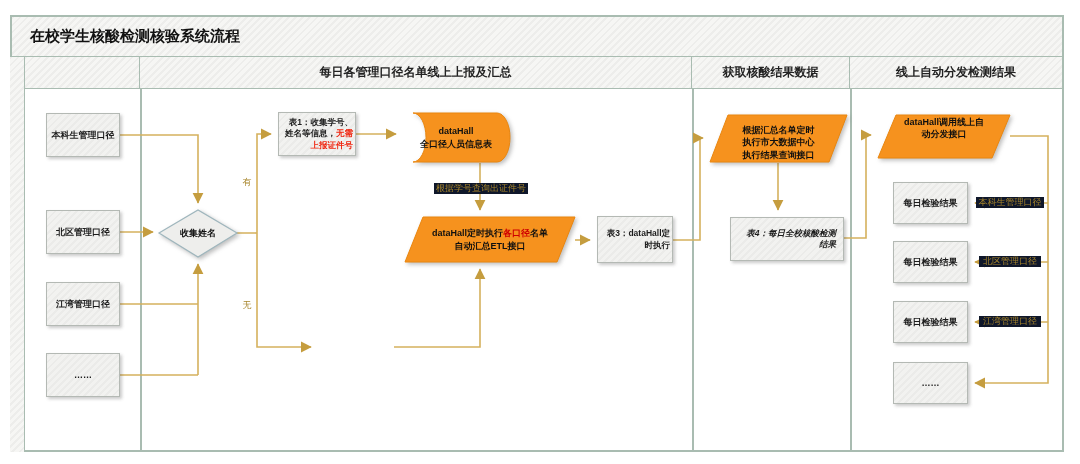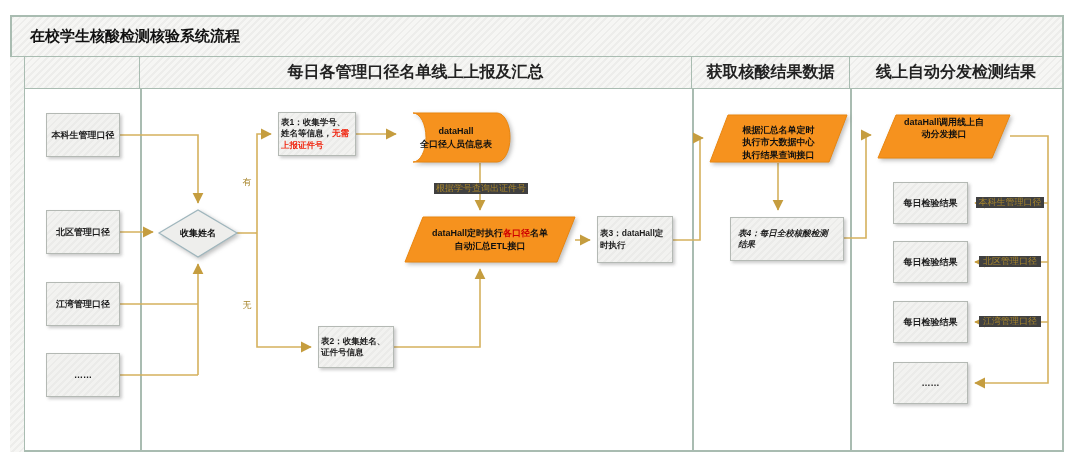--- a/index.html
+++ b/index.html
@@ -1,32 +1,32 @@
 <!DOCTYPE html>
 <html><head>
 <meta charset="utf-8">
 <style>
   html,body{margin:0;padding:0;background:#ffffff;font-family:"Liberation Sans","DejaVu Sans",sans-serif;}
   .stage{position:relative;width:1080px;height:464px;background:#ffffff;overflow:hidden;border-radius:18px;}
   .hatch{background:repeating-linear-gradient(135deg,#ededeb 0px,#ededeb 2px,#f6f6f4 2px,#f6f6f4 5px);}
   .frame{position:absolute;left:10px;top:15px;width:1054px;height:437px;border:2px solid #a9bcb1;box-sizing:border-box;background:#ffffff;}
   .titlebar{position:absolute;left:10px;top:15px;width:1054px;height:42px;box-sizing:border-box;border:2px solid #a9bcb1;border-bottom:1px solid #a9bcb1;display:flex;align-items:center;padding-left:18px;font-size:15px;font-weight:bold;color:#111;z-index:4;}
   .bandrow{position:absolute;left:10px;top:57px;width:1054px;height:31px;z-index:3;}
-  .bandcell{position:absolute;top:0;height:31px;box-sizing:border-box;border-right:1.5px solid #a9bcb1;display:flex;align-items:center;justify-content:center;font-size:16px;font-weight:bold;color:#222;}
+  .bandcell{position:absolute;top:0;height:31px;box-sizing:border-box;border-right:1.5px solid #a9bcb1;display:flex;align-items:center;justify-content:center;font-size:12px;font-weight:bold;color:#222;}
   .leftstrip{position:absolute;left:10px;top:57px;width:15px;height:395px;box-sizing:border-box;border-right:1.5px solid #a9bcb1;z-index:2;}
   .lane-line{position:absolute;top:88px;width:1.5px;height:364px;background:#a9bcb1;z-index:2;}
   .band-bottom{position:absolute;left:25px;top:87px;width:1039px;height:1.5px;background:#a9bcb1;z-index:2;}
   svg.links{position:absolute;left:0;top:0;z-index:5;pointer-events:none;}
   svg.shapes{position:absolute;left:0;top:0;z-index:6;pointer-events:none;}
-  .node{position:absolute;box-sizing:border-box;border:1px solid #b4b9b4;box-shadow:2px 2px 3px rgba(70,70,70,.28);display:flex;align-items:center;justify-content:center;text-align:left;font-size:9px;font-weight:bold;color:#1c1c1c;z-index:7;background:repeating-linear-gradient(135deg,#ebebe9 0px,#ebebe9 2px,#f2f2f0 2px,#f2f2f0 5px);line-height:1.35;}
+  .node{position:absolute;box-sizing:border-box;border:1px solid #b4b9b4;box-shadow:2px 2px 3px rgba(70,70,70,.28);display:flex;align-items:center;justify-content:center;text-align:right;font-size:9px;font-weight:bold;color:#1c1c1c;z-index:7;background:repeating-linear-gradient(135deg,#ebebe9 0px,#ebebe9 2px,#f2f2f0 2px,#f2f2f0 5px);line-height:1.35;}
   .shape-text{position:absolute;display:flex;flex-direction:column;align-items:center;justify-content:center;text-align:center;font-size:9px;font-weight:bold;color:#101010;z-index:8;line-height:1.35;}
   .redtx{color:#f0250f;}
   .redtx2{color:#cf0000;}
   .edge-label{position:absolute;font-size:9px;color:#a8862c;z-index:9;text-align:center;line-height:11px;}
-  .edge-label.bgwhite{background:#404040;padding:0 1px;}
+  .edge-label.bgwhite{background:#0f172a;padding:0 1px;}
 </style>
 </head>
 <body>
 
 <div class="stage">
 
   <div class="frame hatch"></div>
   <div class="titlebar hatch">
     <span>在校学生核酸检测核验系统流程</span>
   </div>
@@ -116,23 +116,20 @@
   <div class="shape-text" style="left:405px;top:113px;width:102px;height:49px;">
     <span>dataHall</span>
     <span>全口径人员信息表</span>
   </div>
 
   <div class="shape-text" style="left:408px;top:217px;width:164px;height:45px;">
     <span><span>dataHall定时执行</span><span class="redtx2">各口径</span><span>名单</span></span>
     <span>自动汇总ETL接口</span>
   </div>
 
-  <div class="node" style="left:318px;top:326px;width:76px;height:42px;font-size:8.5px;">
-      <span style="width:70px;">表2：收集姓名、证件号信息</span>
-    </div>
   <div class="node" style="left:597px;top:216px;width:76px;height:47px;font-size:8.5px;">
       <span style="width:70px;">表3：dataHall定时执行</span>
     </div>
   <div class="node" style="left:730px;top:217px;width:114px;height:44px;font-size:8.5px;font-style:italic;">
       <span style="width:98px;">表4：每日全校核酸检测结果</span>
     </div>
 
   <div class="shape-text" style="left:731px;top:115px;width:95px;height:47px;">
       <span style="width:78px;margin-top:8px;">根据汇总名单定时执行市大数据中心执行结果查询接口</span>
     </div>

